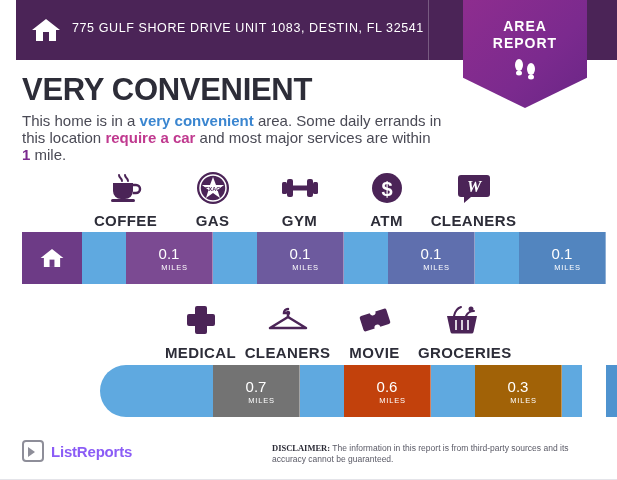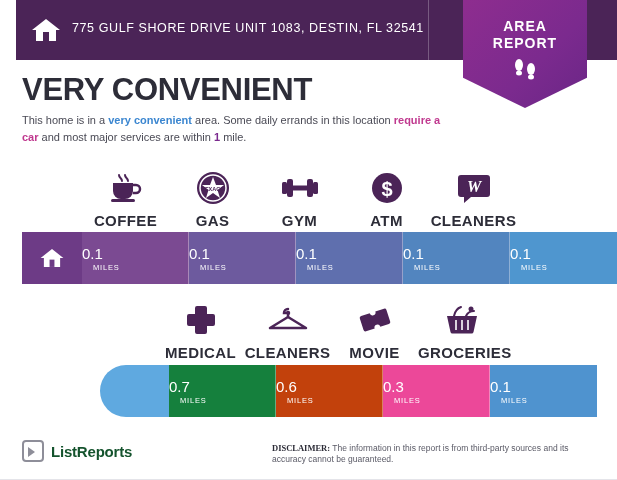--- a/index.html
+++ b/index.html
@@ -48,21 +48,21 @@
   .badge-feet { position: absolute; top: 58px; left: 0; width: 100%; text-align:center; }
 
   
   .title {
     position: absolute; left: 22px; top: 72px;
     font-size: 31px; font-weight: bold; color: #2d2d38;
     letter-spacing: -0.3px;
   }
   .subtitle {
     position: absolute; left: 22px; top: 112px; width: 420px;
-    font-size: 11px; color: #4a4a55; line-height: 17px;
+    font-size: 15px; color: #4a4a55; line-height: 17px;
   }
   .subtitle .hl-blue { color: #3b86d0; font-weight: bold; }
   .subtitle .hl-pink { color: #c0398f; font-weight: bold; }
   .subtitle .hl-purple { color: #7b2a8e; font-weight: bold; }
 
   
   .icon-row { position: absolute; display: flex; }
   .icon-cell {
     width: 87px; text-align: center;
   }
@@ -91,23 +91,24 @@
   .bar2 {
     position: absolute; left: 100px; top: 365px; width: 482px; height: 52px;
   }
   .bar2-bg {
     position: absolute; inset: 0;
     background: #5fa9e0;
     border-top-left-radius: 26px; border-bottom-left-radius: 26px;
   }
   .cells { position: absolute; top: 0; height: 52px; display: flex; }
   .dist-cell {
-    width: 107px; height: 52px; display: flex; flex-direction: column;
-    justify-content: center; color: #fff;
+    width: 87px; height: 52px; display: flex; flex-direction: column;
+    align-items: center; justify-content: center; color: #fff;
     border-right: 1px solid rgba(255,255,255,0.35);
+    margin-left: 44px;
   }
   .dist-cell:last-child { border-right: none; }
   .dist-num { font-size: 15px; font-weight: 400; line-height: 17px; }
   .dist-unit { font-size: 7.5px; letter-spacing: 0.8px; margin-top: 1px; padding-left: 11px; }
 
   
   .notch {
     position: absolute; left: 100px; top: 284px; width: 482px; height: 81px;
     background: #ffffff;
     border-top-left-radius: 26px;
@@ -120,21 +121,21 @@
   .footer-logo-mark {
     width: 22px; height: 22px; border: 2px solid #8e8e99; border-radius: 4px;
     position: relative;
   }
   .footer-logo-mark:after {
     content: ""; position: absolute; left: 4px; top: 5px;
     width: 0; height: 0; border-left: 7px solid #8e8e99;
     border-top: 5px solid transparent; border-bottom: 5px solid transparent;
   }
   .footer-logo-text {
-    margin-left: 7px; font-size: 15px; font-weight: bold; color: #14532d;
+    margin-left: 7px; font-size: 15px; font-weight: bold; color: #8b5cf6;
     letter-spacing: -0.2px;
   }
   .disclaimer {
     position: absolute; left: 272px; top: 443px; width: 320px;
     font-size: 8.5px; color: #5a5a66; line-height: 11px;
   }
   .disclaimer b { color: #2d2d38; font-family: Liberation Serif, serif; }
 
   .bottom-rule {
     position: absolute; left:0; top: 479px; width: 617px; height: 1px; background: #e4e4e9;
@@ -305,29 +306,29 @@
           <path d="M12 16v10M18 16v10M24 16v10" stroke="#ffffff" stroke-width="1.6"></path>
         </svg>
       </div>
       <div class="icon-label">GROCERIES</div>
     </div>
   </div>
 
   <div class="bar2">
     <div class="bar2-bg"></div>
     <div class="cells" style="left:69px;">
-      <div class="dist-cell" style="background:#15803d;">
+      <div class="dist-cell" style="background:#737373;">
         <div class="dist-num">0.7</div>
         <div class="dist-unit">MILES</div>
       </div>
       <div class="dist-cell" style="background:#c2410c;">
         <div class="dist-num">0.6</div>
         <div class="dist-unit">MILES</div>
       </div>
-      <div class="dist-cell" style="background:#ec4899;">
+      <div class="dist-cell" style="background:#a16207;">
         <div class="dist-num">0.3</div>
         <div class="dist-unit">MILES</div>
       </div>
       <div class="dist-cell" style="background:#4f93cf;">
         <div class="dist-num">0.1</div>
         <div class="dist-unit">MILES</div>
       </div>
     </div>
   </div>
 

